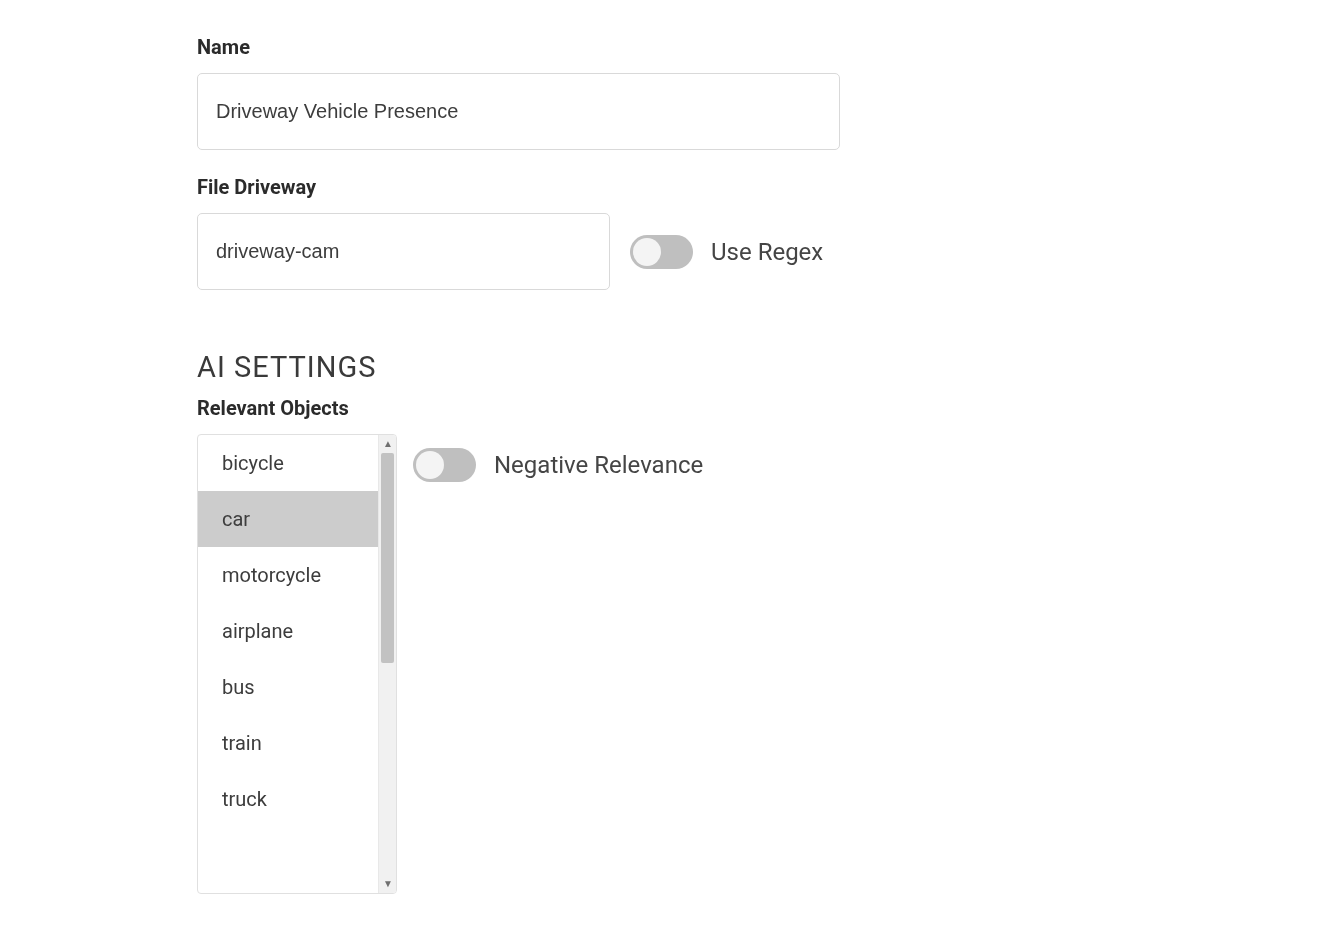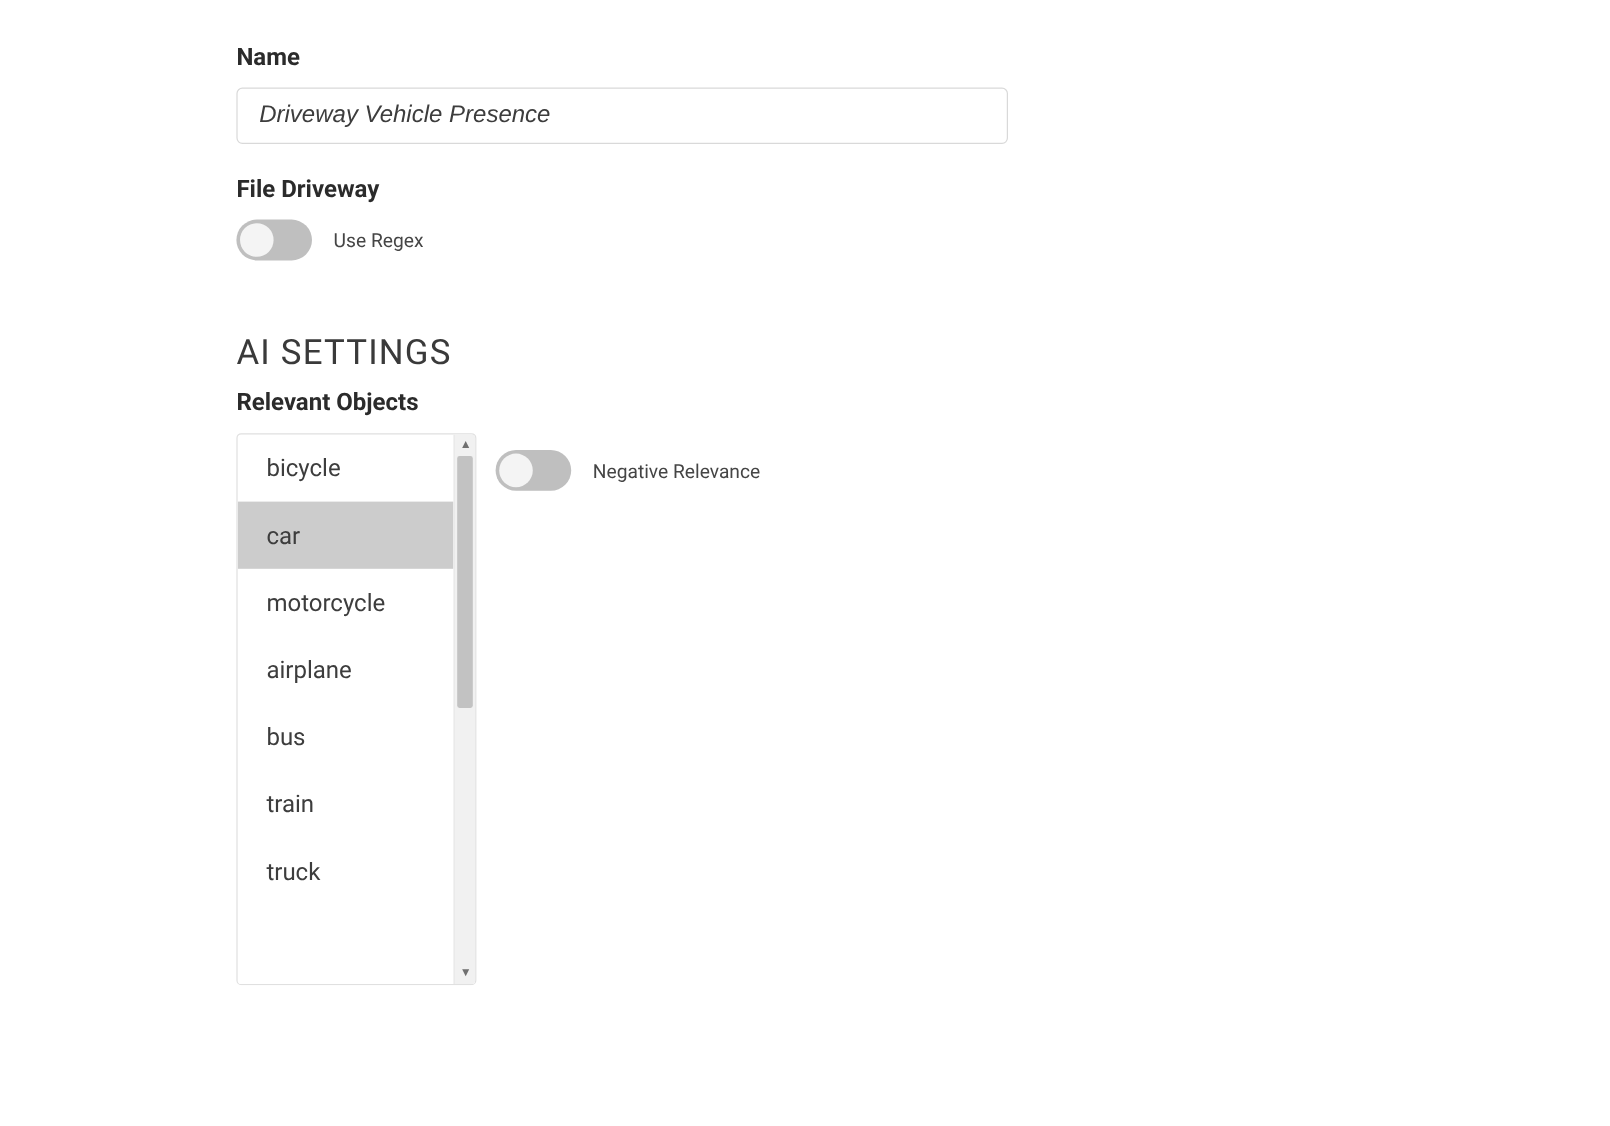--- a/index.html
+++ b/index.html
@@ -22,24 +22,23 @@
       font-size: 20px;
       color: #2b2b2b;
       margin-bottom: 14px;
       display: block;
     }
     .text-input {
       border: 1px solid #d9d9d9;
       border-radius: 5px;
       font-size: 20px;
       color: #3d3d3d;
-      padding: 11px 18px;
+      padding: 26px 18px;
       background: #fff;
       outline: none;
-      font-style: italic;
     }
     .text-input.wide {
       width: 643px;
     }
     .text-input.narrow {
       width: 413px;
     }
     .field-row {
       display: flex;
       align-items: center;
@@ -62,21 +61,21 @@
     .toggle-knob {
       position: absolute;
       top: 3px;
       left: 3px;
       width: 28px;
       height: 28px;
       background: #f4f4f4;
       border-radius: 50%;
     }
     .toggle-label {
-      font-size: 16px;
+      font-size: 24px;
       color: #454545;
     }
     .section {
       margin-top: 60px;
     }
     .section-heading {
       font-size: 29px;
       font-weight: 400;
       color: #3a3a3a;
       letter-spacing: 1px;
@@ -148,20 +147,21 @@
 <body>
 
 <div class="field-group">
   <label class="field-label">Name</label>
   <input type="text" class="text-input wide" value="Driveway Vehicle Presence" style="">
 </div>
 
 <div class="field-group">
   <label class="field-label">File Driveway</label>
   <div class="field-row">
+    <input type="text" class="text-input narrow" value="driveway-cam" style="">
     <div class="toggle-wrap">
       <div class="toggle">
         <div class="toggle-knob"></div>
       </div>
       <span class="toggle-label">Use Regex</span>
     </div>
   </div>
 </div>
 
 <div class="section">

